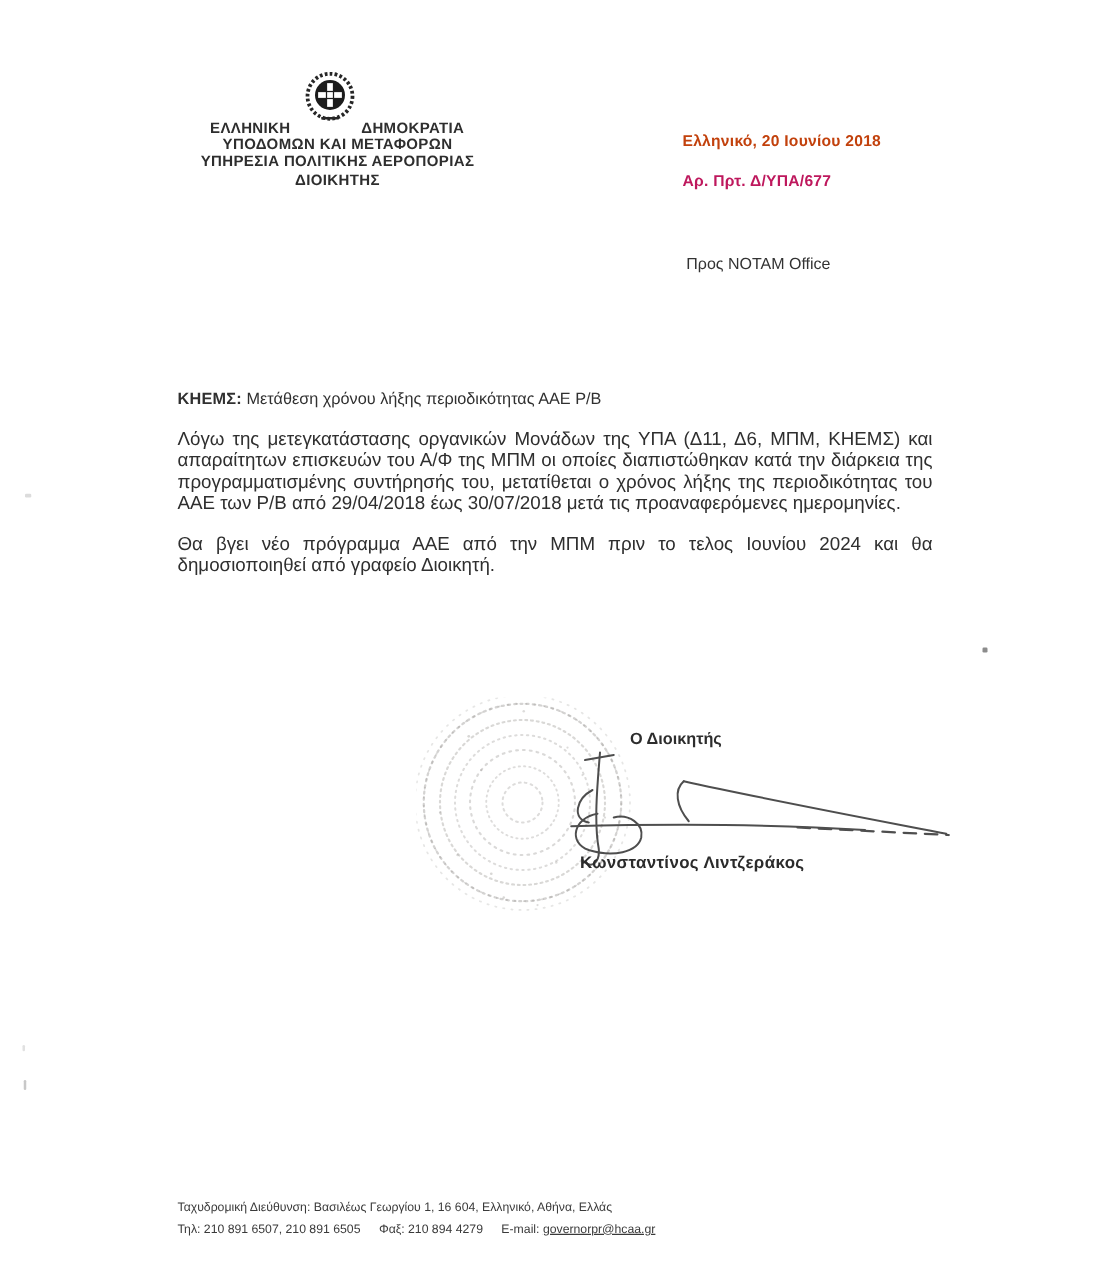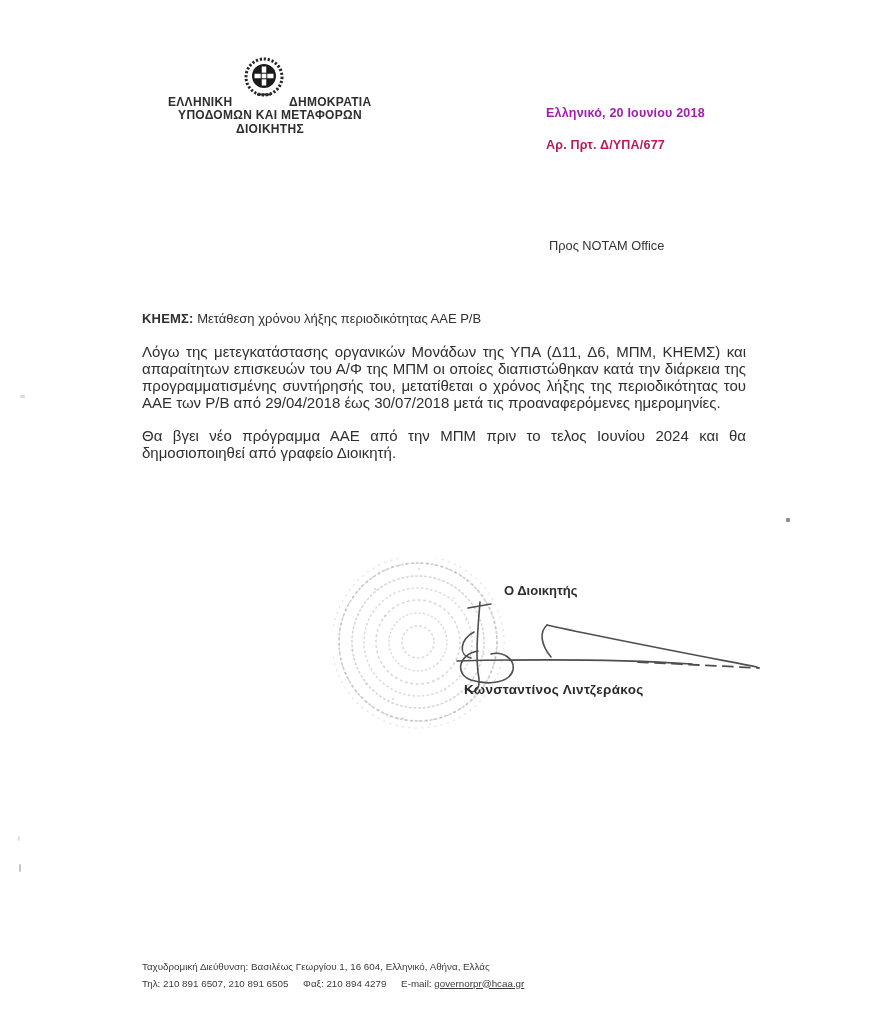--- a/index.html
+++ b/index.html
@@ -10,23 +10,23 @@
   }
   .abs{position:absolute;}
   
   .lh-word{font-size:12px;font-weight:700;letter-spacing:.3px;color:#2e2e2e;white-space:nowrap;}
   .lh-republic-left{left:168px;top:95px;}
   .lh-republic-right{left:289px;top:95px;}
   .lh-emblem{left:241px;top:56px;width:46px;height:42px;}
   .lh-center{left:119px;top:108px;width:302px;text-align:center;}
   .lh-center div{font-size:12px;font-weight:700;letter-spacing:.3px;color:#2e2e2e;line-height:14.4px;white-space:nowrap;}
   
-  .meta-date{left:546px;top:106px;font-size:12.5px;font-weight:700;letter-spacing:.2px;color:#a21caf;}
+  .meta-date{left:546px;top:106px;font-size:12.5px;font-weight:700;letter-spacing:.2px;color:#c2410c;}
   .meta-protocol{left:546px;top:138px;font-size:12.5px;font-weight:700;letter-spacing:.2px;color:#be185d;}
-  .meta-recipient{left:549px;top:203px;font-size:12.8px;font-weight:400;color:#333;margin-top:35px;}
+  .meta-recipient{left:549px;top:203px;font-size:12.8px;font-weight:400;color:#333;}
   
   .subject{left:142px;top:311px;font-size:13px;color:#303030;white-space:nowrap;}
   .subject .lbl{font-weight:700;letter-spacing:.2px;}
   .para{left:142px;width:604px;font-size:15px;line-height:17.1px;text-align:justify;color:#2f2f2f;}
   .para1{top:343px;}
   .para2{top:427px;}
   
   .stamp{left:333px;top:558px;width:172px;height:172px;}
   .sig-title{left:504px;top:583px;font-size:13px;font-weight:700;color:#2d2d2d;white-space:nowrap;}
   .sig-strokes{left:400px;top:575px;width:380px;height:140px;}
@@ -54,20 +54,21 @@
   <rect x="13" y="17.2" width="20" height="5.6" fill="#ffffff"></rect>
   <rect x="20.2" y="10" width="5.6" height="20" fill="none" stroke="#1c1c1c" stroke-width="1"></rect>
   <rect x="13" y="17.2" width="20" height="5.6" fill="none" stroke="#1c1c1c" stroke-width="1"></rect>
   <path d="M 16 38.5 L 30 38.5" stroke="#262626" stroke-width="2"></path>
 </svg>
 
 <div class="abs lh-word lh-republic-right">ΔΗΜΟΚΡΑΤΙΑ</div>
 
 <div class="abs lh-center">
   <div>ΥΠΟΔΟΜΩΝ ΚΑΙ ΜΕΤΑΦΟΡΩΝ</div>
+  <div>ΥΠΗΡΕΣΙΑ ΠΟΛΙΤΙΚΗΣ ΑΕΡΟΠΟΡΙΑΣ</div>
   <div>ΔΙΟΙΚΗΤΗΣ</div>
 </div>
 
 <div class="abs meta-date">Ελληνικό, 20 Ιουνίου 2018</div>
 <div class="abs meta-protocol">Αρ. Πρτ. Δ/ΥΠΑ/677</div>
 <div class="abs meta-recipient">Προς NOTAM Office</div>
 
 <div class="abs subject">
   <span class="lbl">ΚΗΕΜΣ:</span>
   <span>Μετάθεση χρόνου λήξης περιοδικότητας ΑΑΕ Ρ/Β</span>

